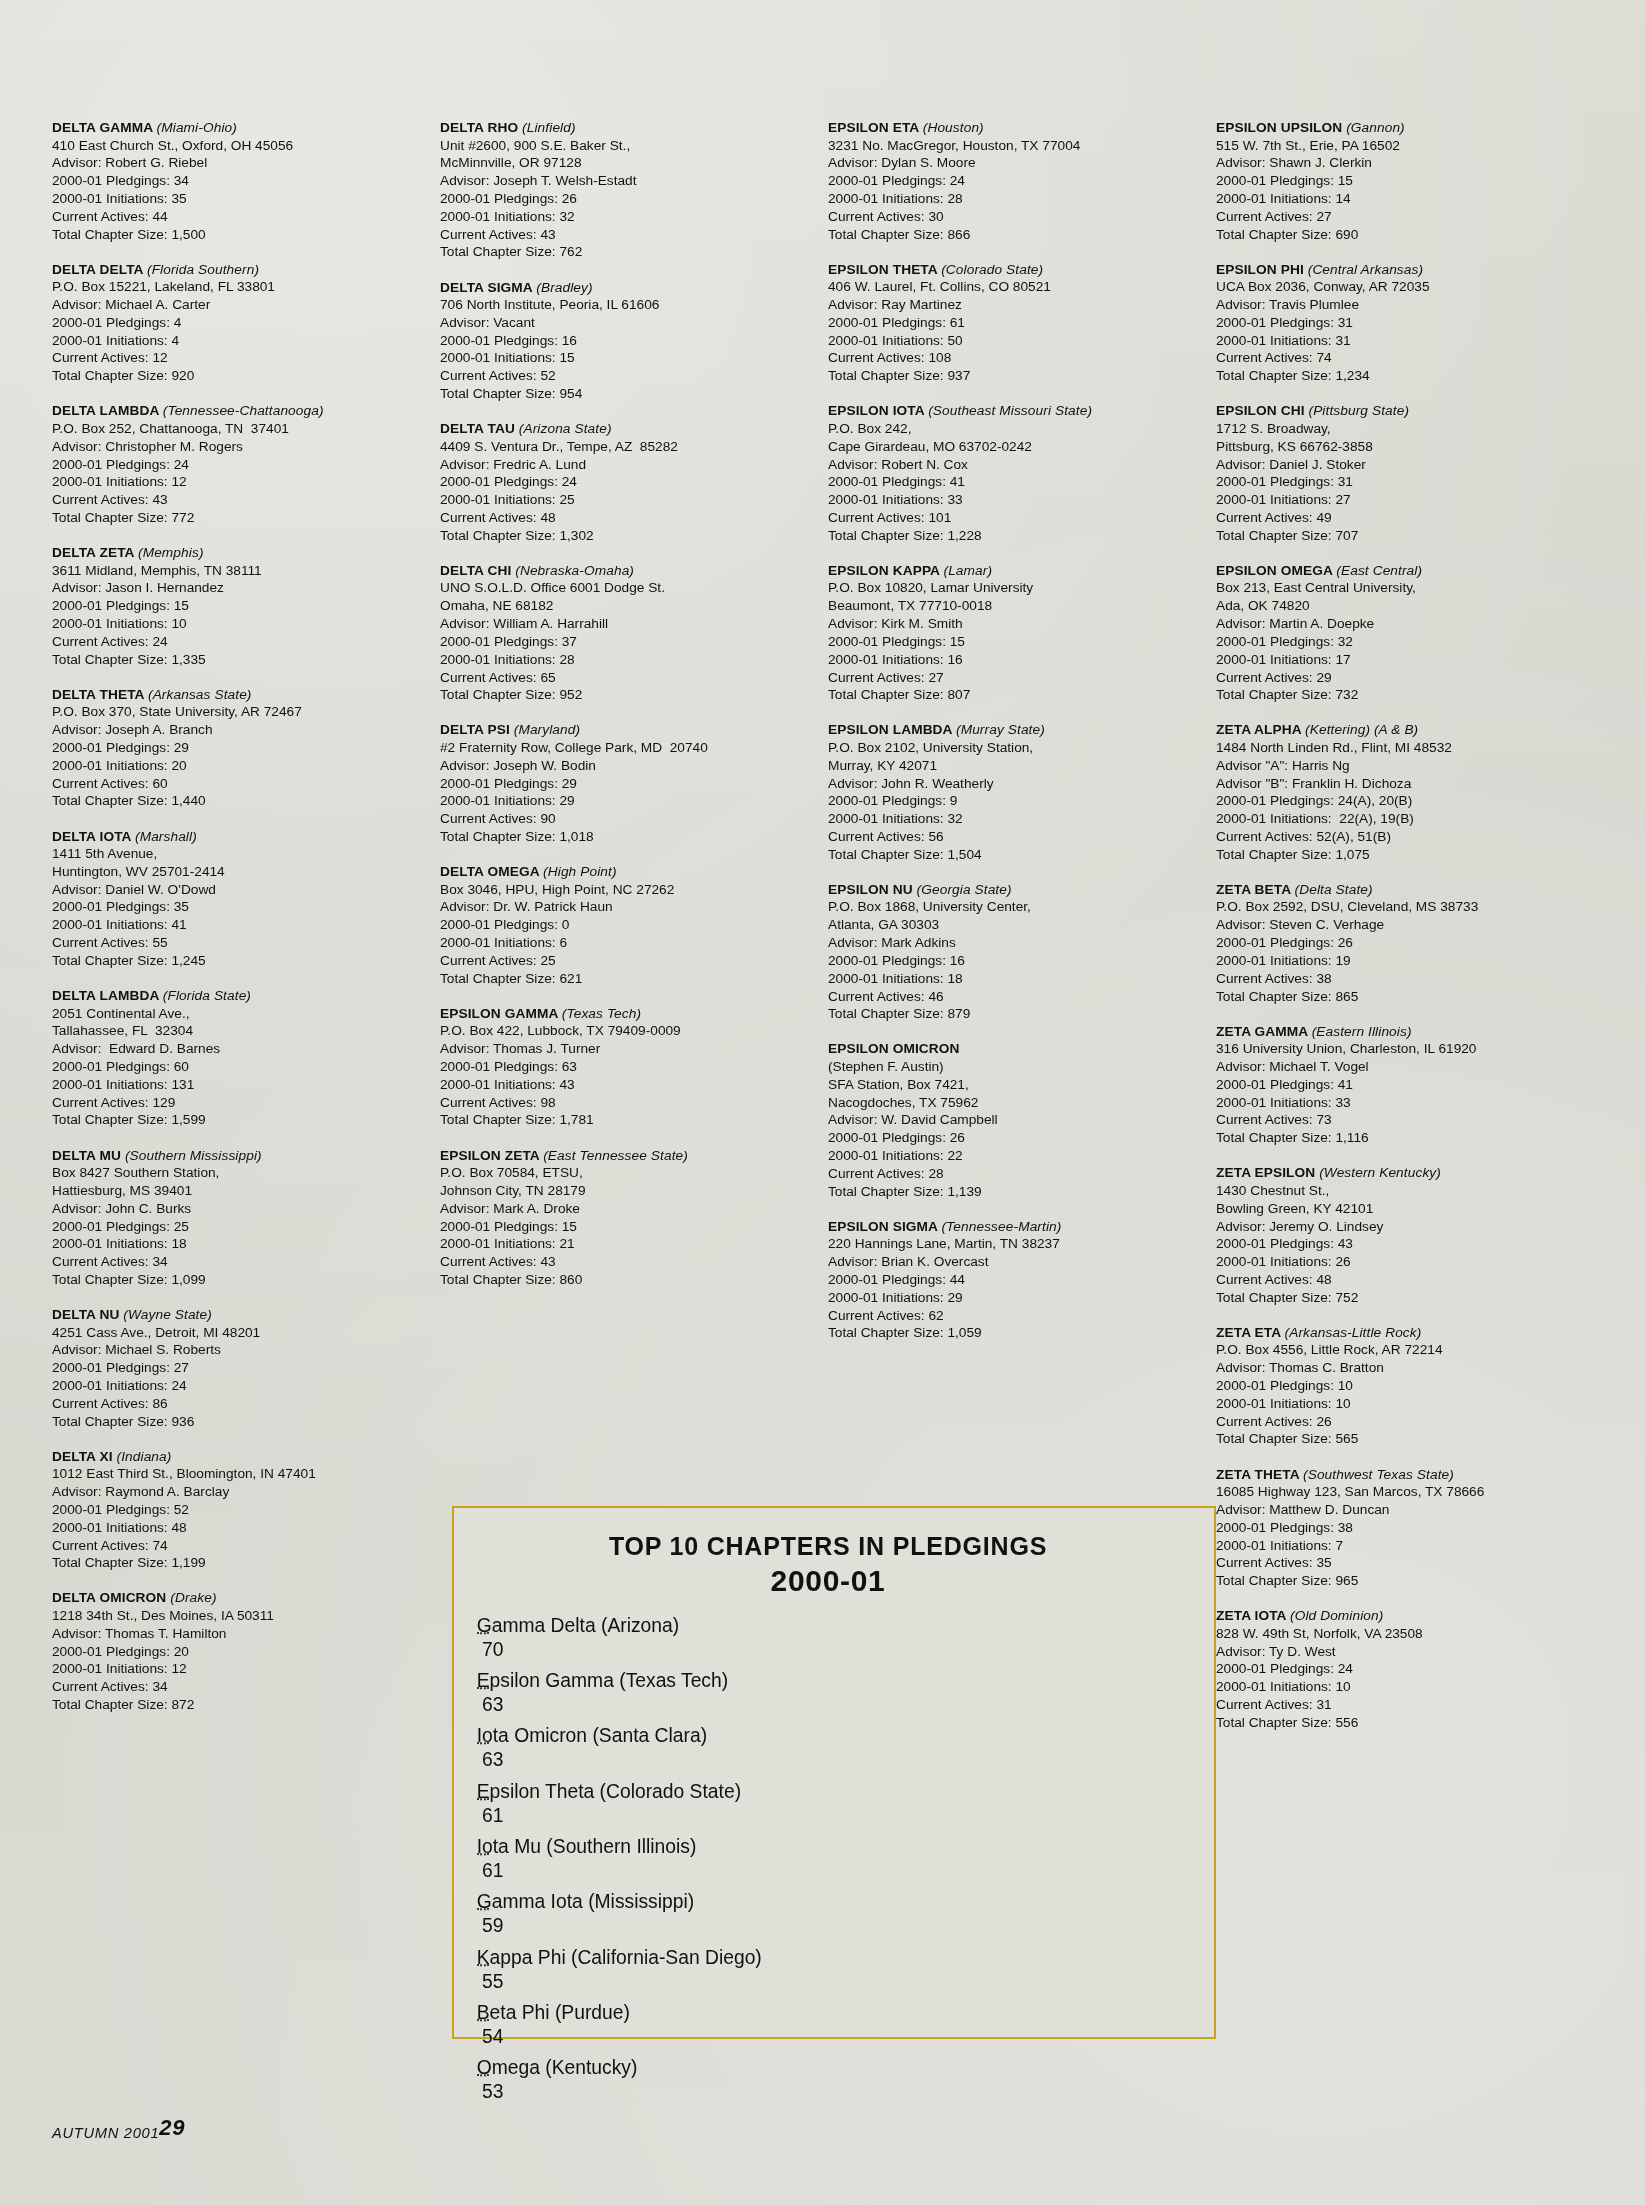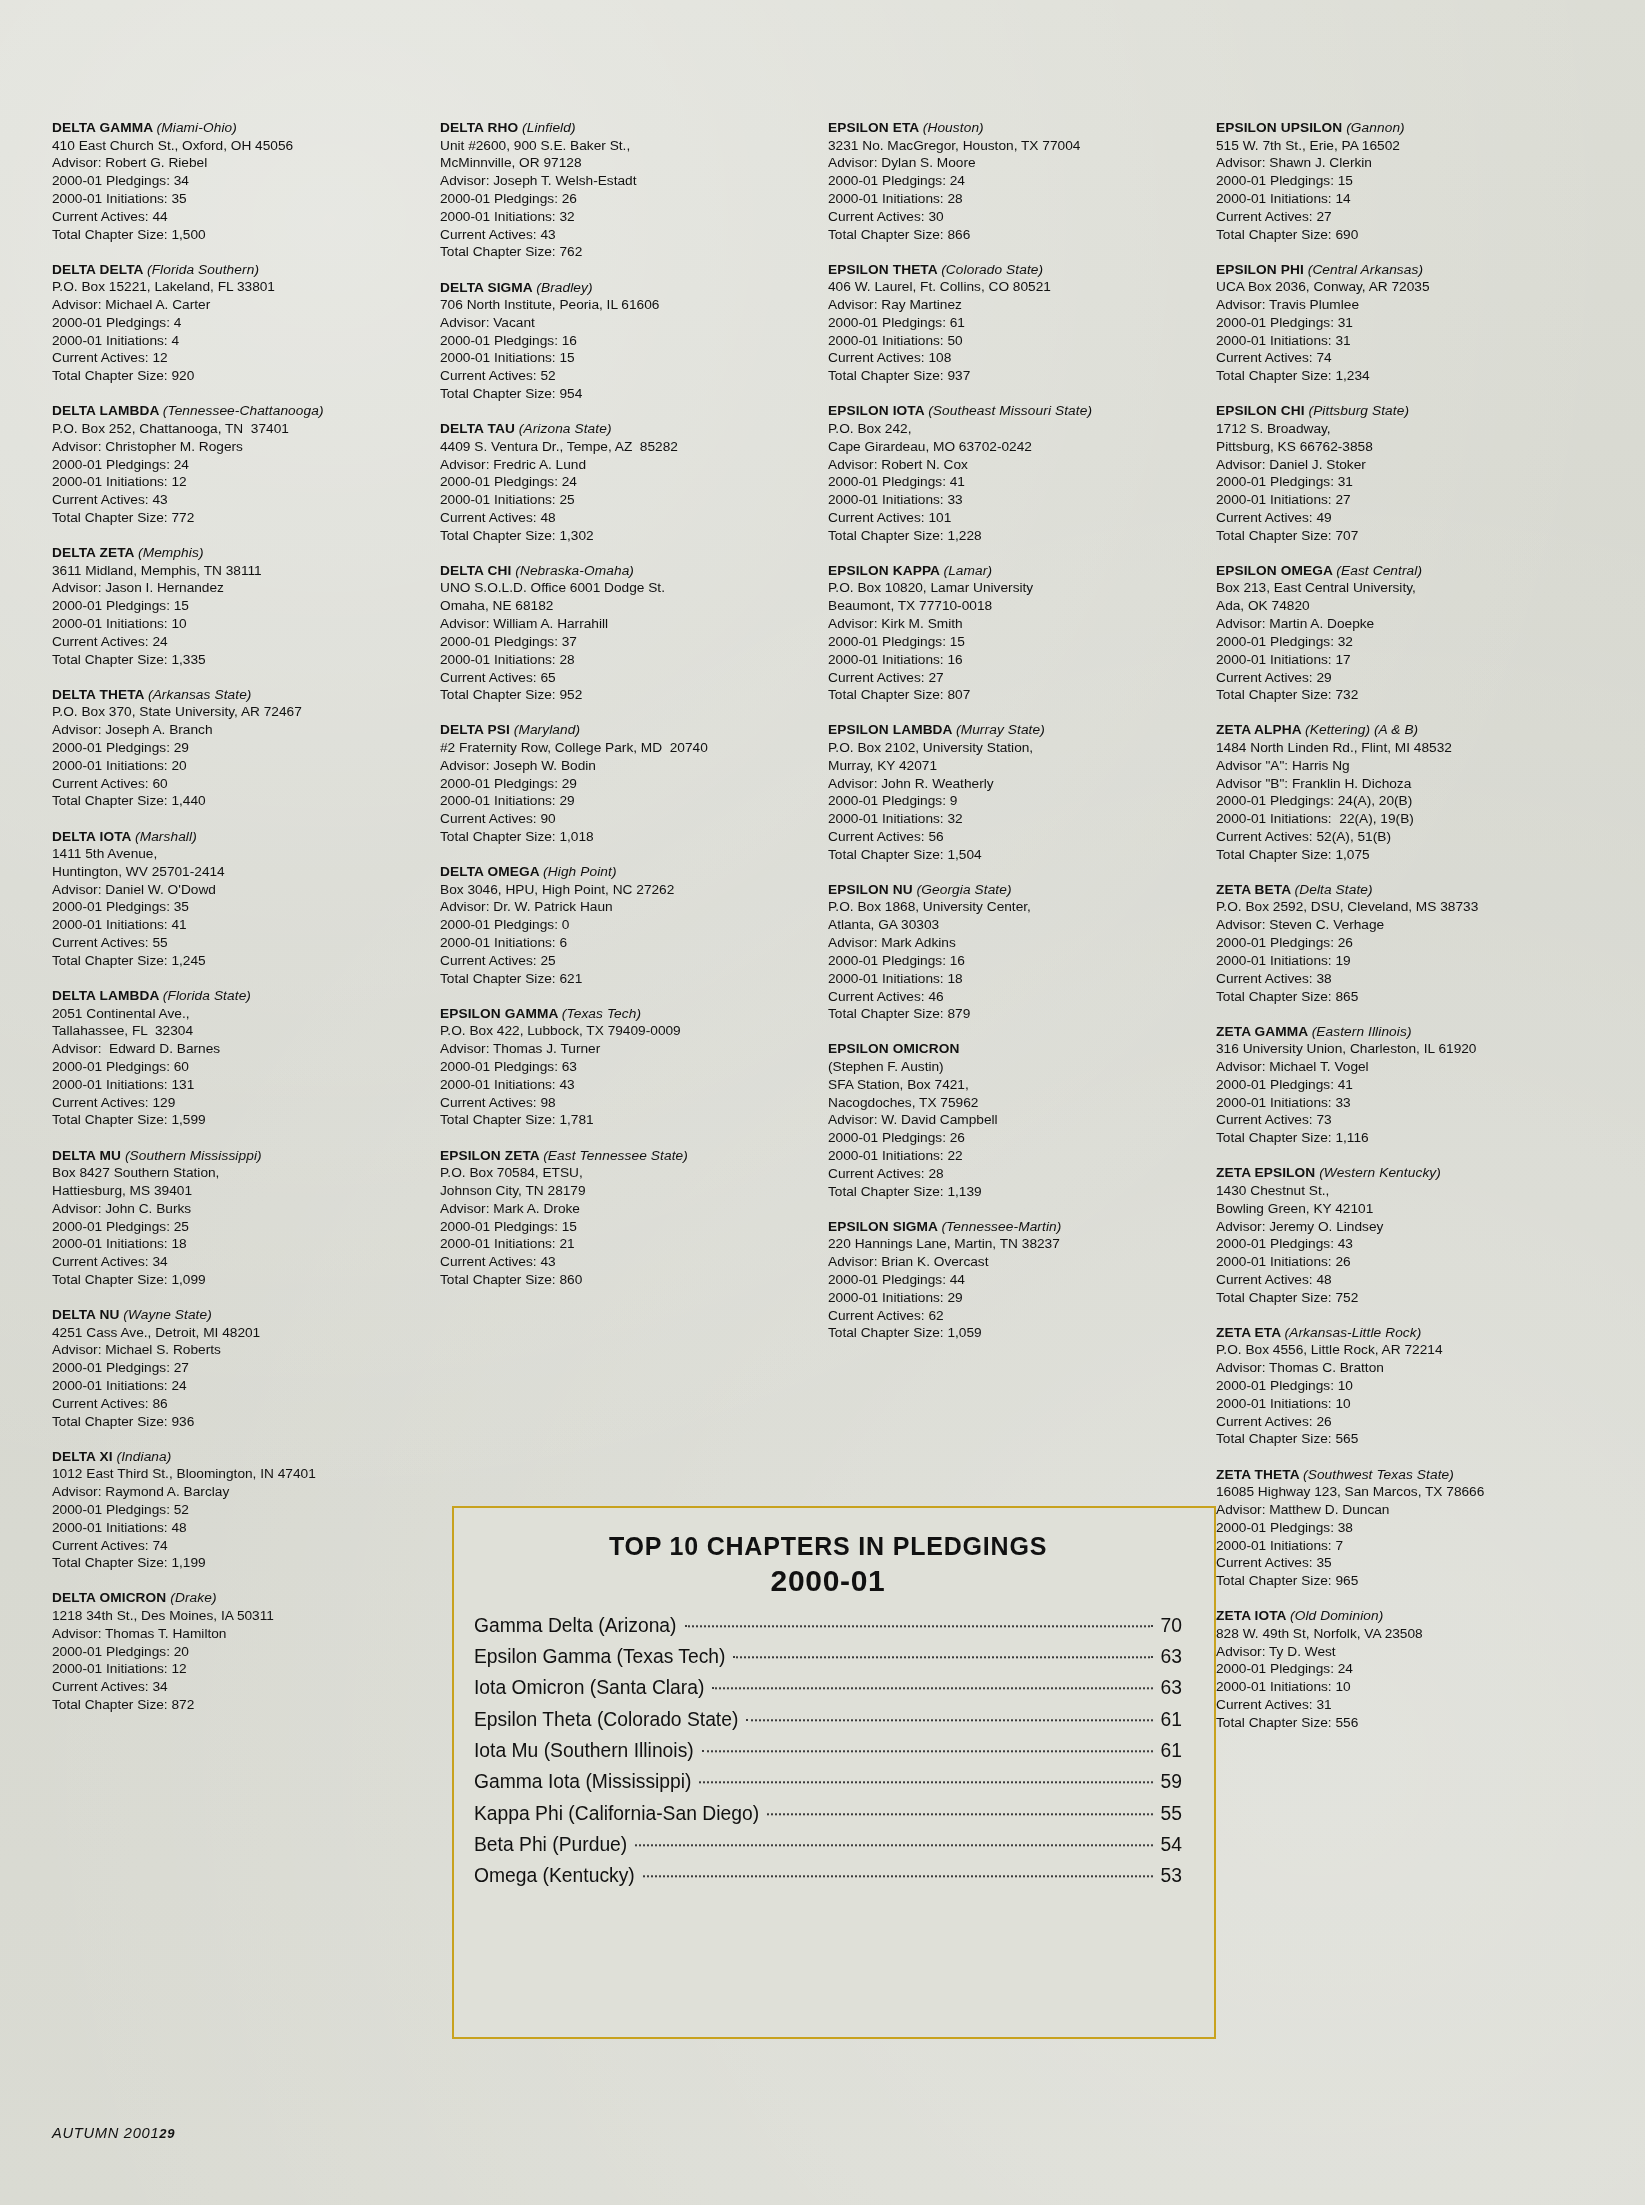--- a/index.html
+++ b/index.html
@@ -73,21 +73,21 @@
     width: 1540px;
     display: flex;
     justify-content: flex-start;
     align-items: flex-end;
     font-size: 14.7px;
     letter-spacing: 0.7px;
     font-style: italic;
   }
   .footer .pagenum {
     font-weight: bold;
-    font-size: 13px;
+    font-size: 22px;
   }
 
   
   .top10 {
     position: absolute;
     left: 452px;
     top: 1506px;
     width: 764px;
     height: 533px;
     border: 2px solid #c8a21e;
@@ -109,20 +109,21 @@
     letter-spacing: 0.7px;
     margin-top: 1.3px;
     margin-bottom: 17.3px;
   }
   .t10-row {
     display: flex;
     align-items: baseline;
     font-size: 19.3px;
     margin: 0 0 9.3px 0;
     white-space: nowrap;
+    flex-direction: column;
   }
   .t10-row .t10-label {
     flex: 0 0 auto;
     padding-right: 5.3px;
   }
   .t10-row .t10-dots {
     flex: 1 1 auto;
     border-bottom: 2px dotted #3a3a3a;
     transform: translateY(-4.7px);
     margin: 0 2.7px;

